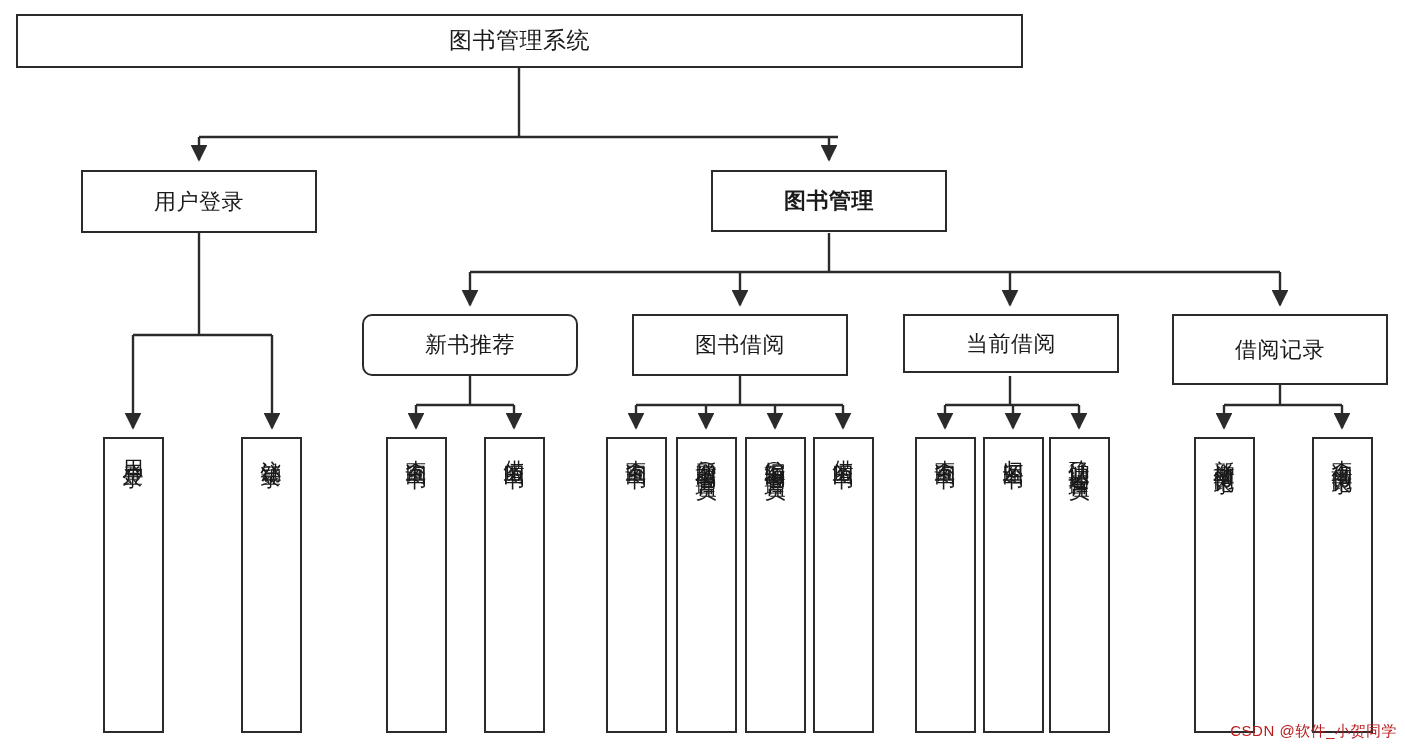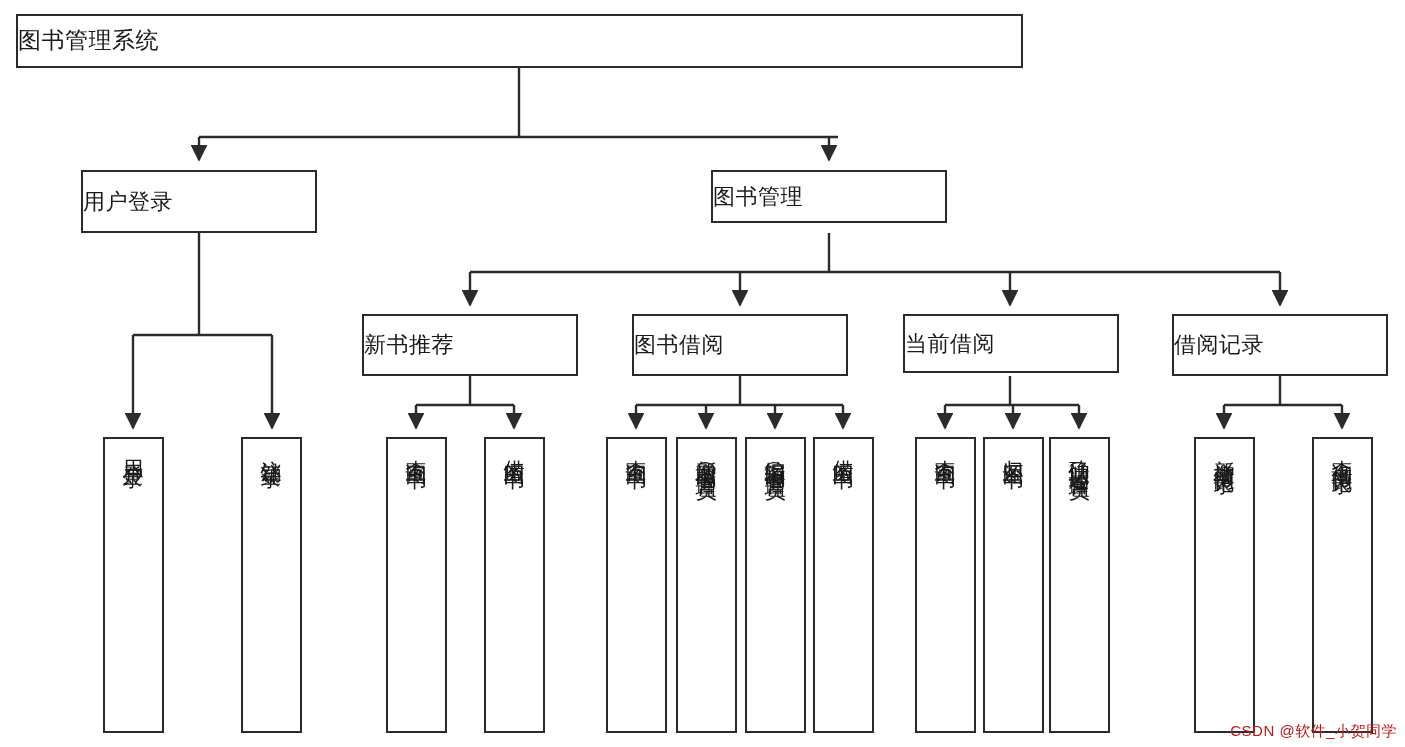--- a/index.html
+++ b/index.html
@@ -25,21 +25,21 @@
     height: 747px;
     pointer-events: none;
   }
   .node {
     position: absolute;
     box-sizing: border-box;
     background: #ffffff;
     border: 2px solid #2b2b2b;
     display: flex;
     align-items: center;
-    justify-content: flex-start;
+    justify-content: center;
     color: #1a1a1a;
   }
   .node-label {
     display: block;
     text-align: center;
     line-height: 1.18;
     white-space: pre;
   }
   .node.horiz .node-label {
     font-size: 22px;
@@ -126,34 +126,34 @@
     </g>
   </svg>
 
   <div class="node horiz root" style="left: 16px; top: 14px; width: 1007px; height: 54px;">
     <span class="node-label">图书管理系统</span>
   </div>
 
   <div class="node horiz" style="left: 81px; top: 170px; width: 236px; height: 63px;">
     <span class="node-label">用户登录</span>
   </div>
-  <div class="node horiz" style="left: 711px; top: 170px; width: 236px; height: 53px;">
+  <div class="node horiz" style="left: 711px; top: 170px; width: 236px; height: 62px; font-weight: bold;">
     <span class="node-label">图书管理</span>
   </div>
 
-  <div class="node horiz" style="left: 362px; top: 314px; width: 216px; height: 62px;">
+  <div class="node horiz" style="left: 362px; top: 314px; width: 216px; height: 62px; border-radius: 10px;">
     <span class="node-label">新书推荐</span>
   </div>
   <div class="node horiz" style="left: 632px; top: 314px; width: 216px; height: 62px;">
     <span class="node-label">图书借阅</span>
   </div>
   <div class="node horiz" style="left: 903px; top: 314px; width: 216px; height: 59px;">
     <span class="node-label">当前借阅</span>
   </div>
-  <div class="node horiz" style="left: 1172px; top: 314px; width: 216px; height: 62px;">
+  <div class="node horiz" style="left: 1172px; top: 314px; width: 216px; height: 71px;">
     <span class="node-label">借阅记录</span>
   </div>
 
   <div class="node vert" style="left: 103px; top: 437px; width: 61px; height: 296px;">
     <span class="node-label">用户登录</span>
   </div>
   <div class="node vert" style="left: 241px; top: 437px; width: 61px; height: 296px;">
     <span class="node-label">注销登录</span>
   </div>
   <div class="node vert" style="left: 386px; top: 437px; width: 61px; height: 296px;">

